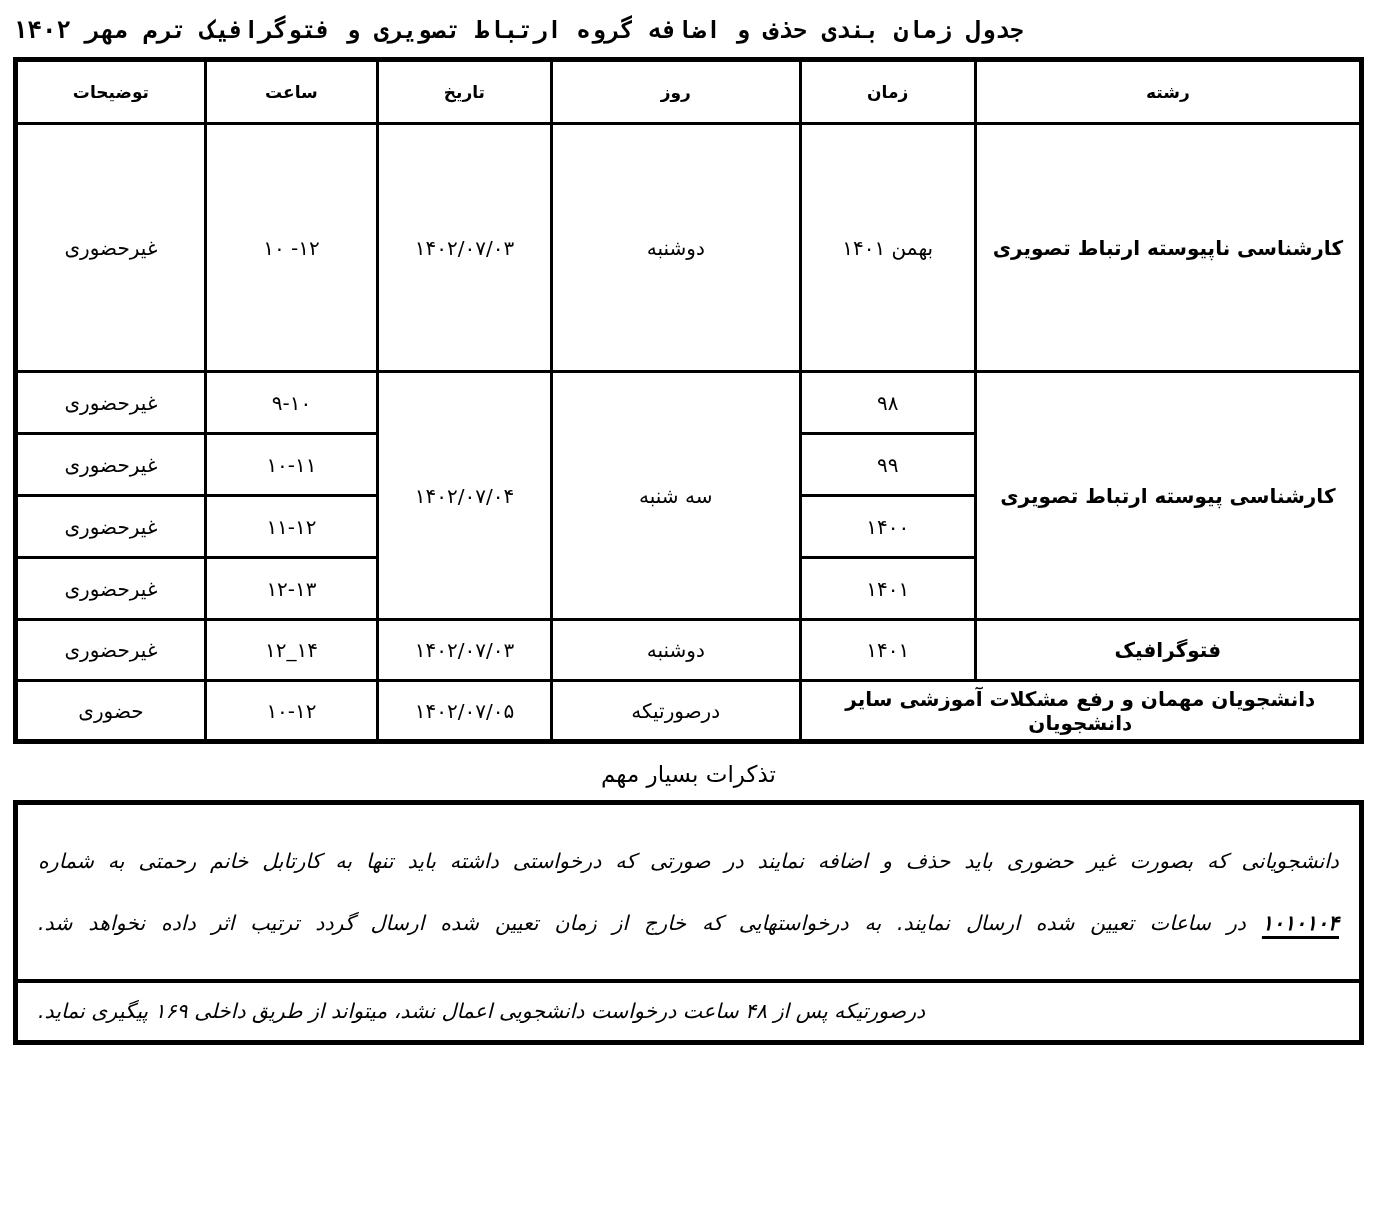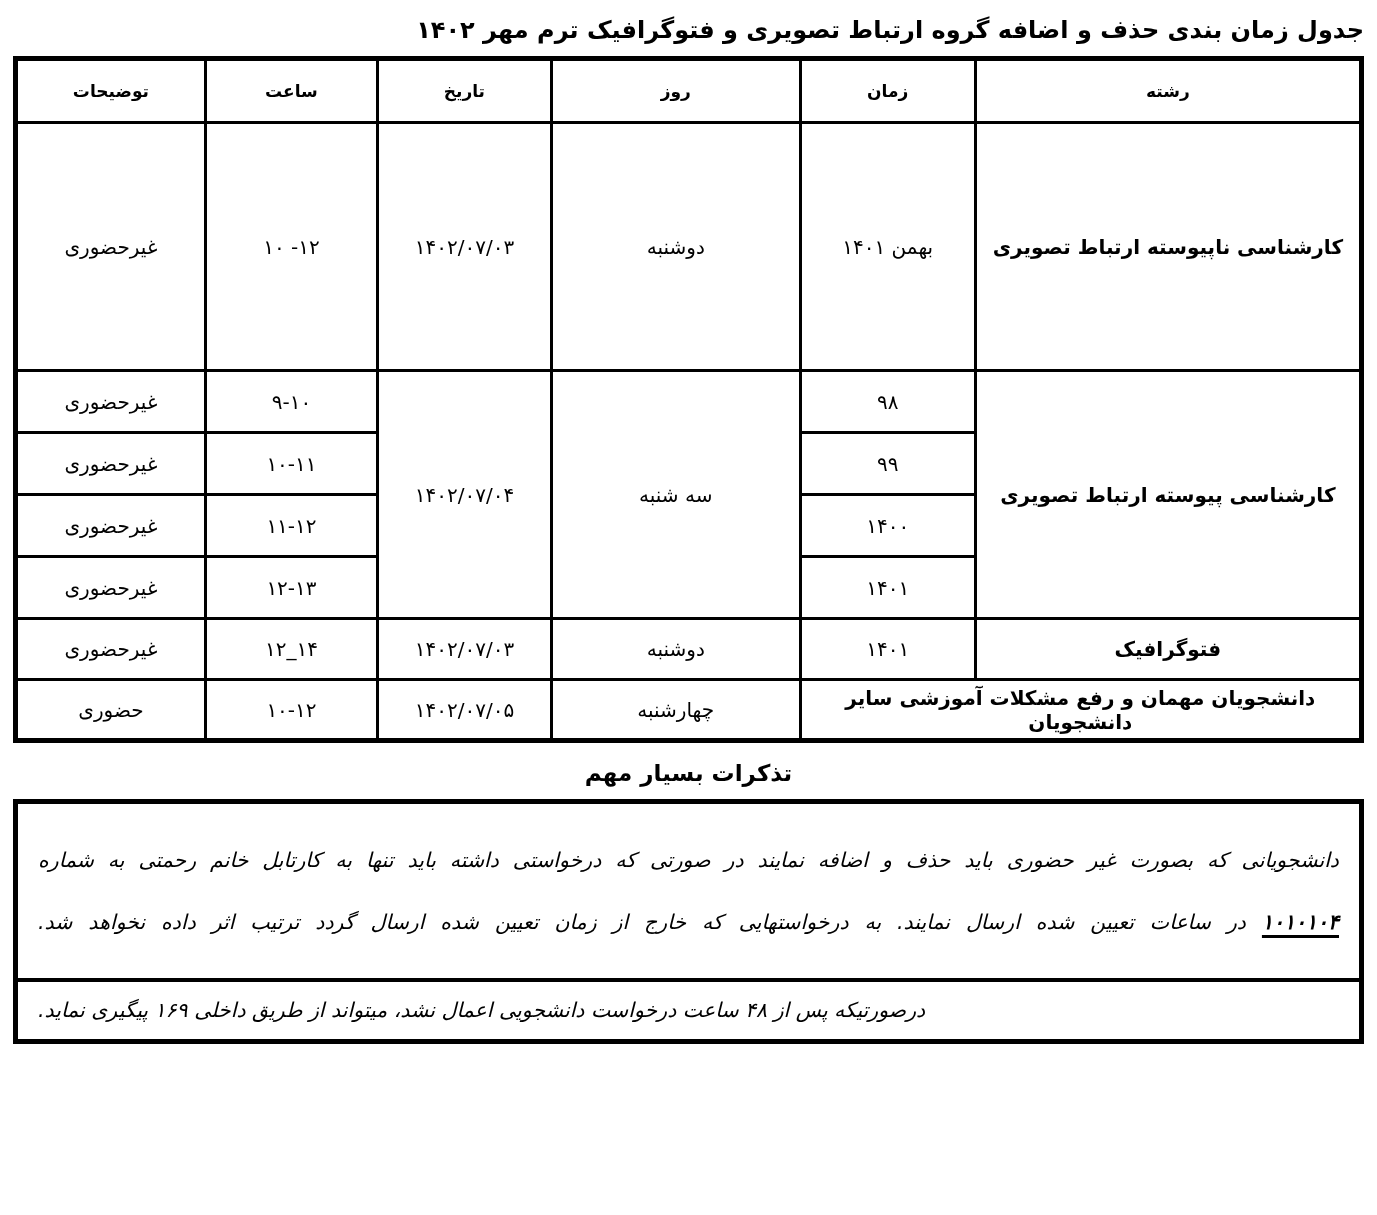--- a/index.html
+++ b/index.html
@@ -11,25 +11,26 @@
   }
   body {
     width: 1377px;
     height: 1215px;
     direction: rtl;
     overflow: hidden;
   }
   .page { padding: 10px 13px 0 13px; }
 
   .doc-title {
-    text-align: right;
+    text-align: left;
     font-weight: bold;
     font-size: 24px;
     padding: 6px 0 12px 0;
     letter-spacing: 0;
+    font-family: Liberation Mono, monospace;
   }
 
   
   table.main {
     width: 100%;
     border-collapse: collapse;
     table-layout: fixed;
     border: 5px solid #000;
   }
   table.main th, table.main td {
@@ -49,21 +50,21 @@
   tr.row-sub   { height: 62px; }
   tr.row-std   { height: 61px; }
 
   td.cell-field { font-weight: bold; font-size: 22px; }
   td.cell-guest { font-weight: bold; font-size: 17px; }
   td.ltr { direction: ltr; }
 
   
   .notes-heading {
     text-align: center;
-    font-weight: bold;
+    font-weight: normal;
     font-size: 23px;
     margin: 17px 0 13px 0;
   }
   table.notes {
     width: 100%;
     border-collapse: collapse;
     table-layout: fixed;
     border: 5px solid #000;
     font-style: italic;
   }
@@ -158,21 +159,21 @@
         <td class="cell-field">فتوگرافیک</td>
         <td>۱۴۰۱</td>
         <td>دوشنبه</td>
         <td class="ltr">۱۴۰۲/۰۷/۰۳</td>
         <td class="ltr">۱۲_۱۴</td>
         <td>غیرحضوری</td>
       </tr>
 
       <tr class="row-std">
         <td class="cell-guest" colspan="2">دانشجویان مهمان و رفع مشکلات آموزشی سایر دانشجویان</td>
-        <td>چهارشنبه</td>
+        <td>درصورتیکه</td>
         <td class="ltr">۱۴۰۲/۰۷/۰۵</td>
         <td class="ltr">۱۰-۱۲</td>
         <td>حضوری</td>
       </tr>
     </tbody>
   </table>
 
   <div class="notes-heading">تذکرات بسیار مهم</div>
 
   <table class="notes">

